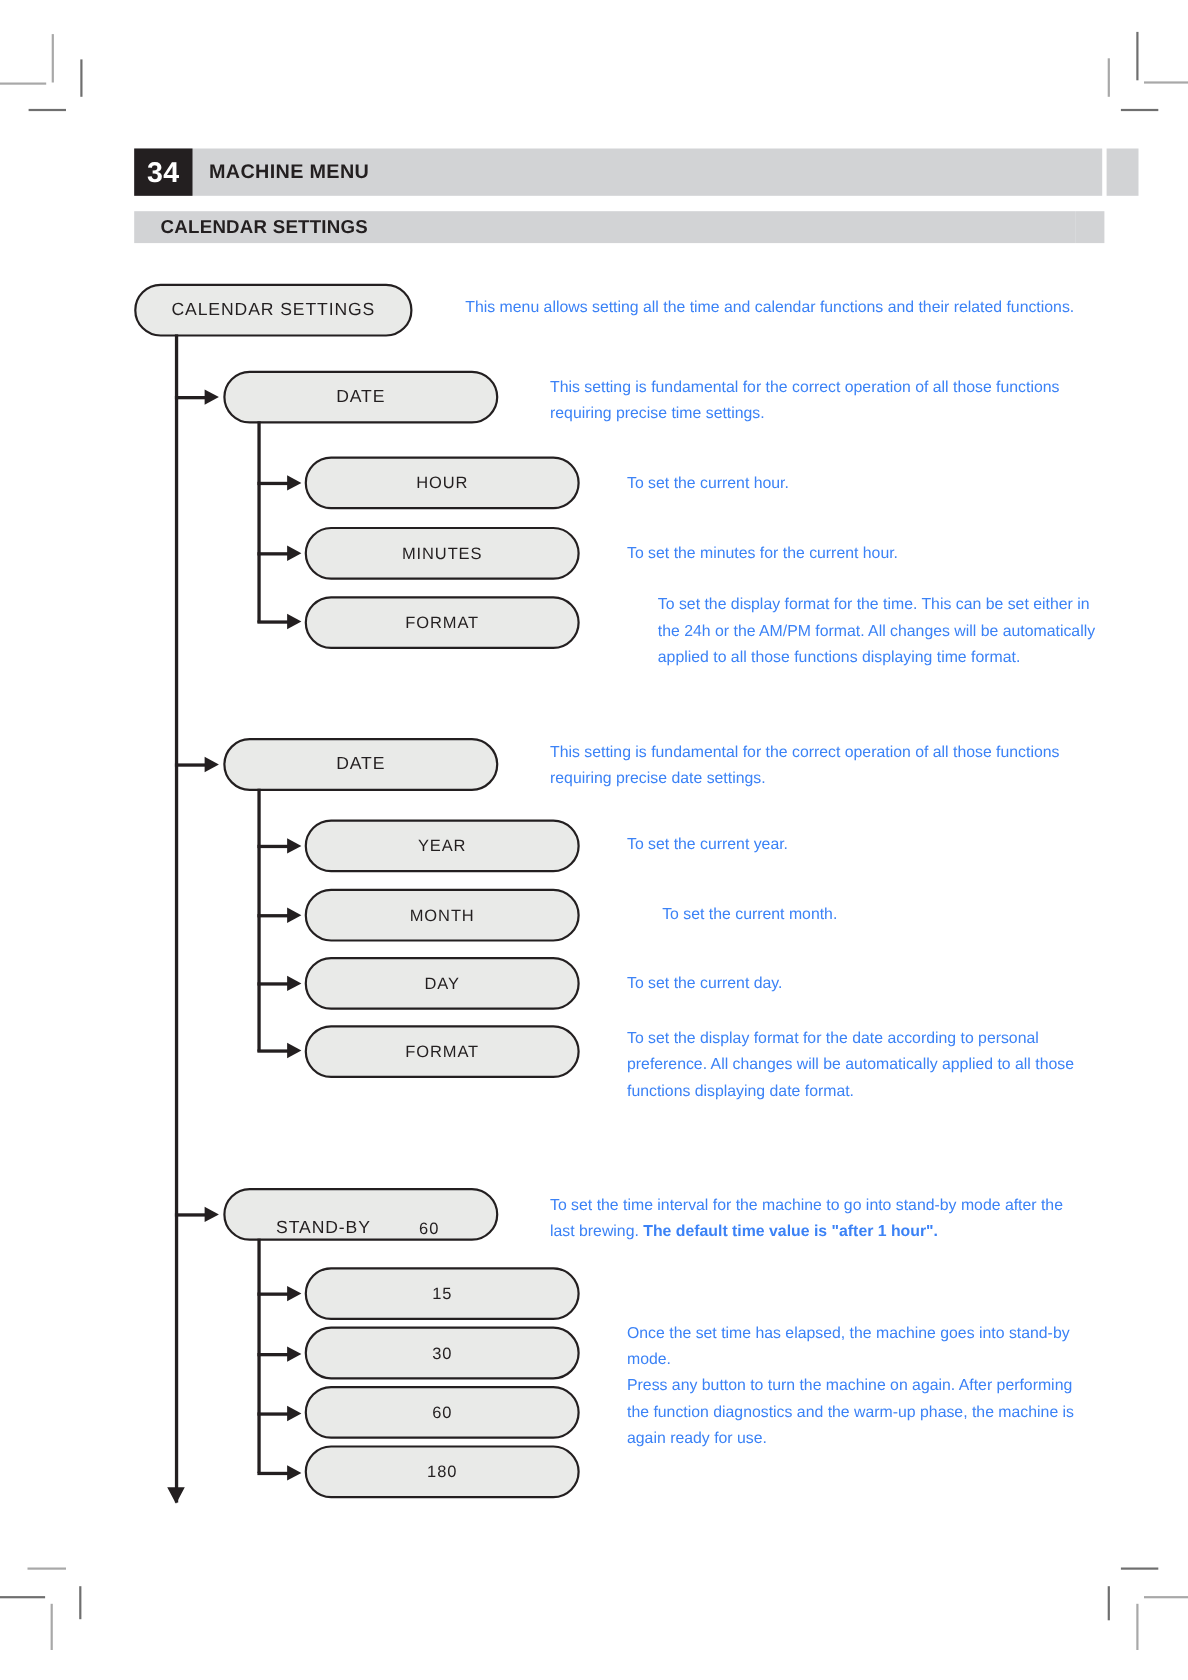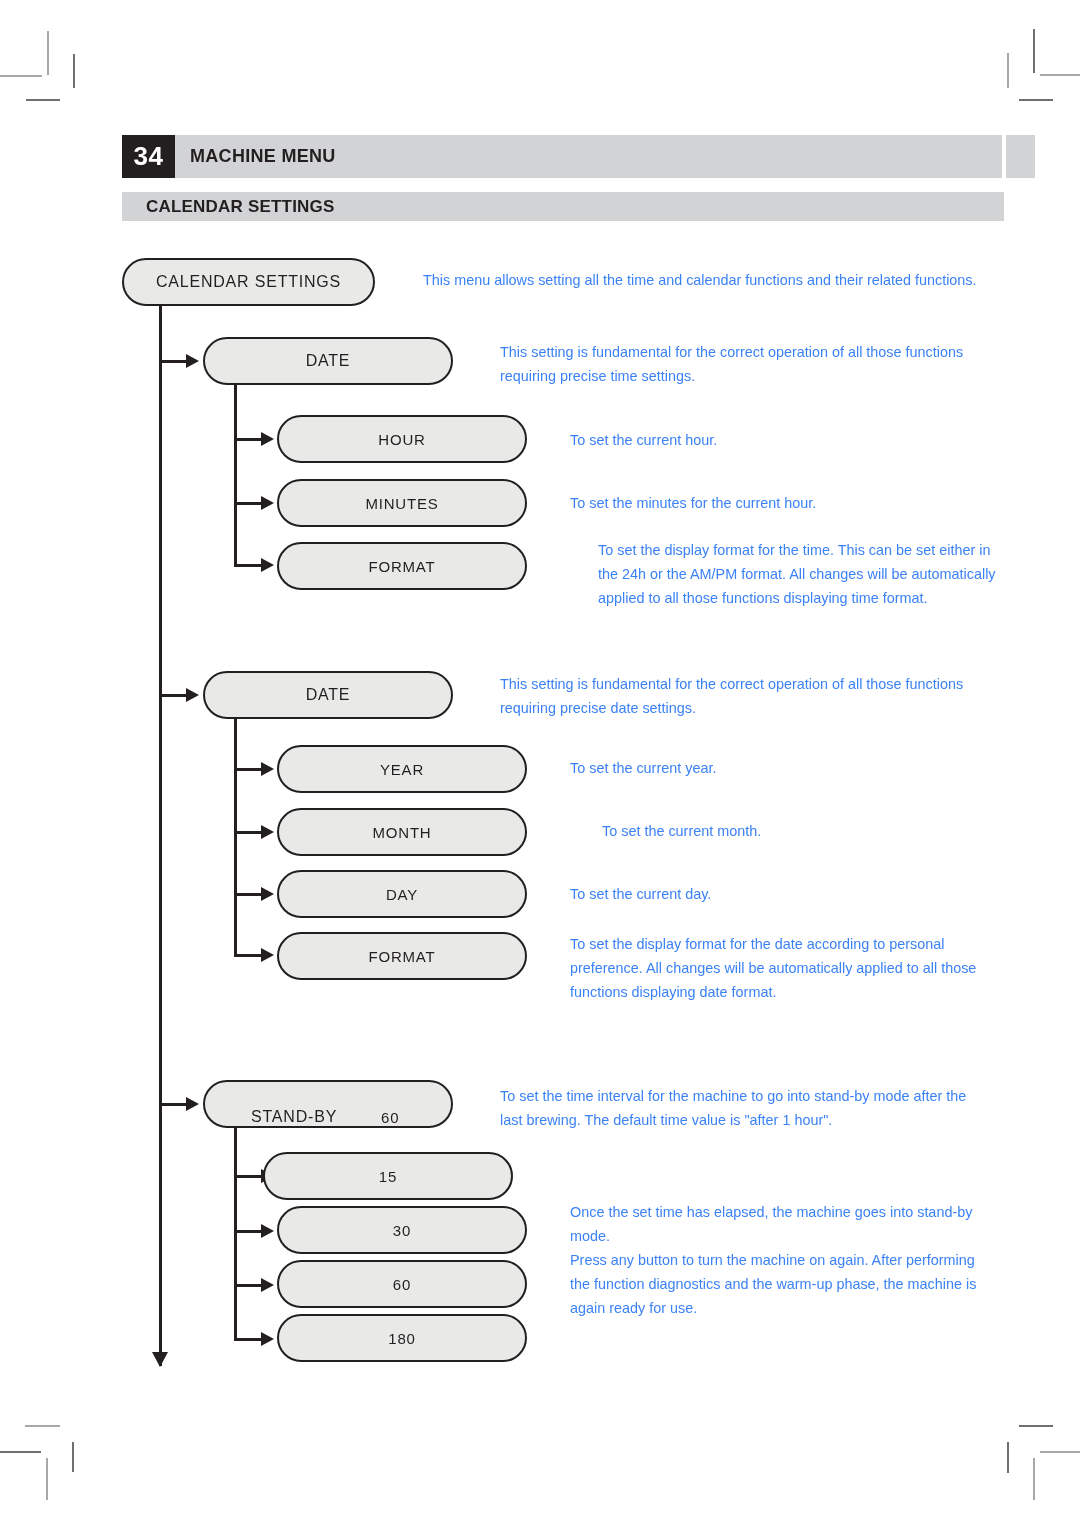--- a/index.html
+++ b/index.html
@@ -124,21 +124,21 @@
     border-bottom: 0;
   }
 
   .desc {
     position: absolute;
     color: #3b82f6;
     font-size: 14.4px;
     line-height: 24px;
     font-family: "Liberation Sans", sans-serif;
   }
-  .desc b { font-weight: normal; }
+  .desc b { font-weight: bold; }
 </style>
 </head>
 <body>
 
 <div>
 
   <div class="crop light" style="left:47px; top:31px; width:1.6px; height:44px;"></div>
   <div class="crop light" style="left:0px; top:75px; width:42px; height:1.6px;"></div>
   <div class="crop" style="left:73px; top:54px; width:1.8px; height:34px;"></div>
   <div class="crop" style="left:26px; top:99px; width:34px; height:1.8px;"></div>
@@ -255,21 +255,21 @@
     <span class="node-value">60</span>
   </div>
   <div class="desc" style="left:500px; top:1084px; width:480px;">
     <span>To set the time interval for the machine to go into stand-by mode after the last brewing. </span><b>The default time value is "after 1 hour".</b>
   </div>
 
   <div class="line v" style="left:234px; top:1126px; height:213px;"></div>
 
   <div class="line h" style="left:234px; top:1175px; width:30px;"></div>
   <div class="arrow" style="left:261px; top:1169px;"></div>
-  <div class="node lvl2" style="left:263px; top:1152px; width:250px; height:48px;">
+  <div class="node lvl2" style="left:277px; top:1152px; width:250px; height:48px;">
     <span class="node-label">15</span>
   </div>
 
   <div class="line h" style="left:234px; top:1230px; width:30px;"></div>
   <div class="arrow" style="left:261px; top:1224px;"></div>
   <div class="node lvl2" style="left:277px; top:1206px; width:250px; height:48px;">
     <span class="node-label">30</span>
   </div>
   <div class="desc" style="left:570px; top:1200px; width:410px;">Once the set time has elapsed, the machine goes into stand-by mode.</div>
 

